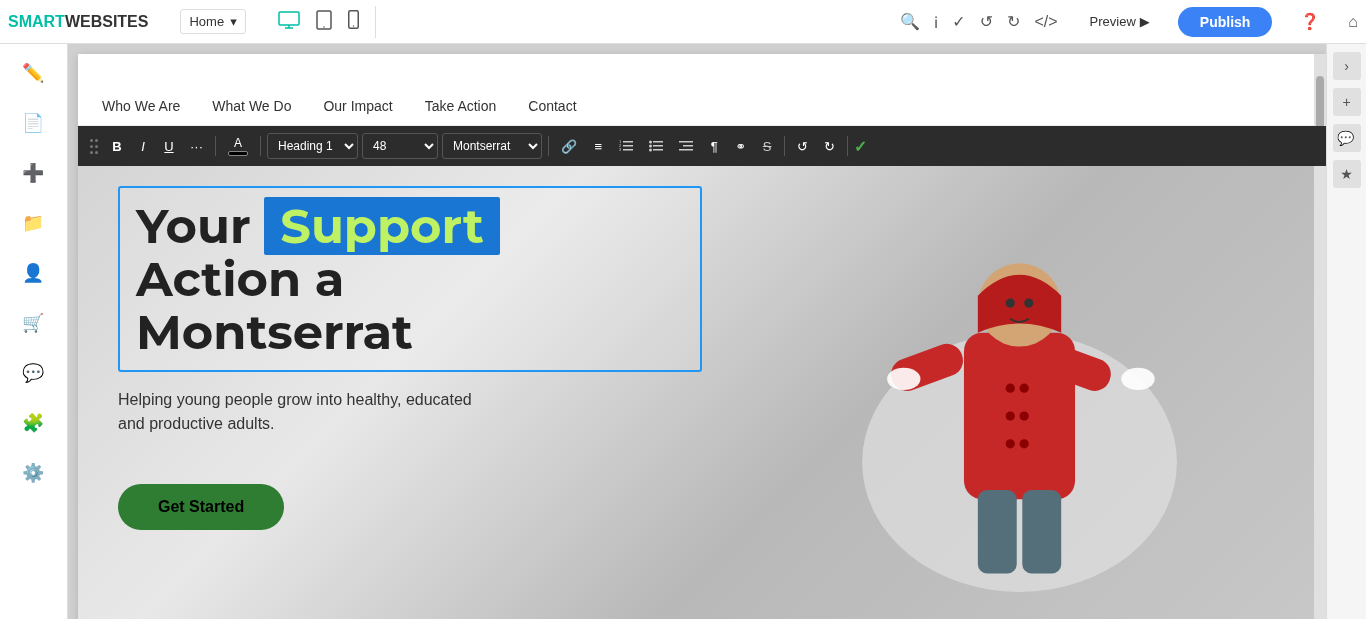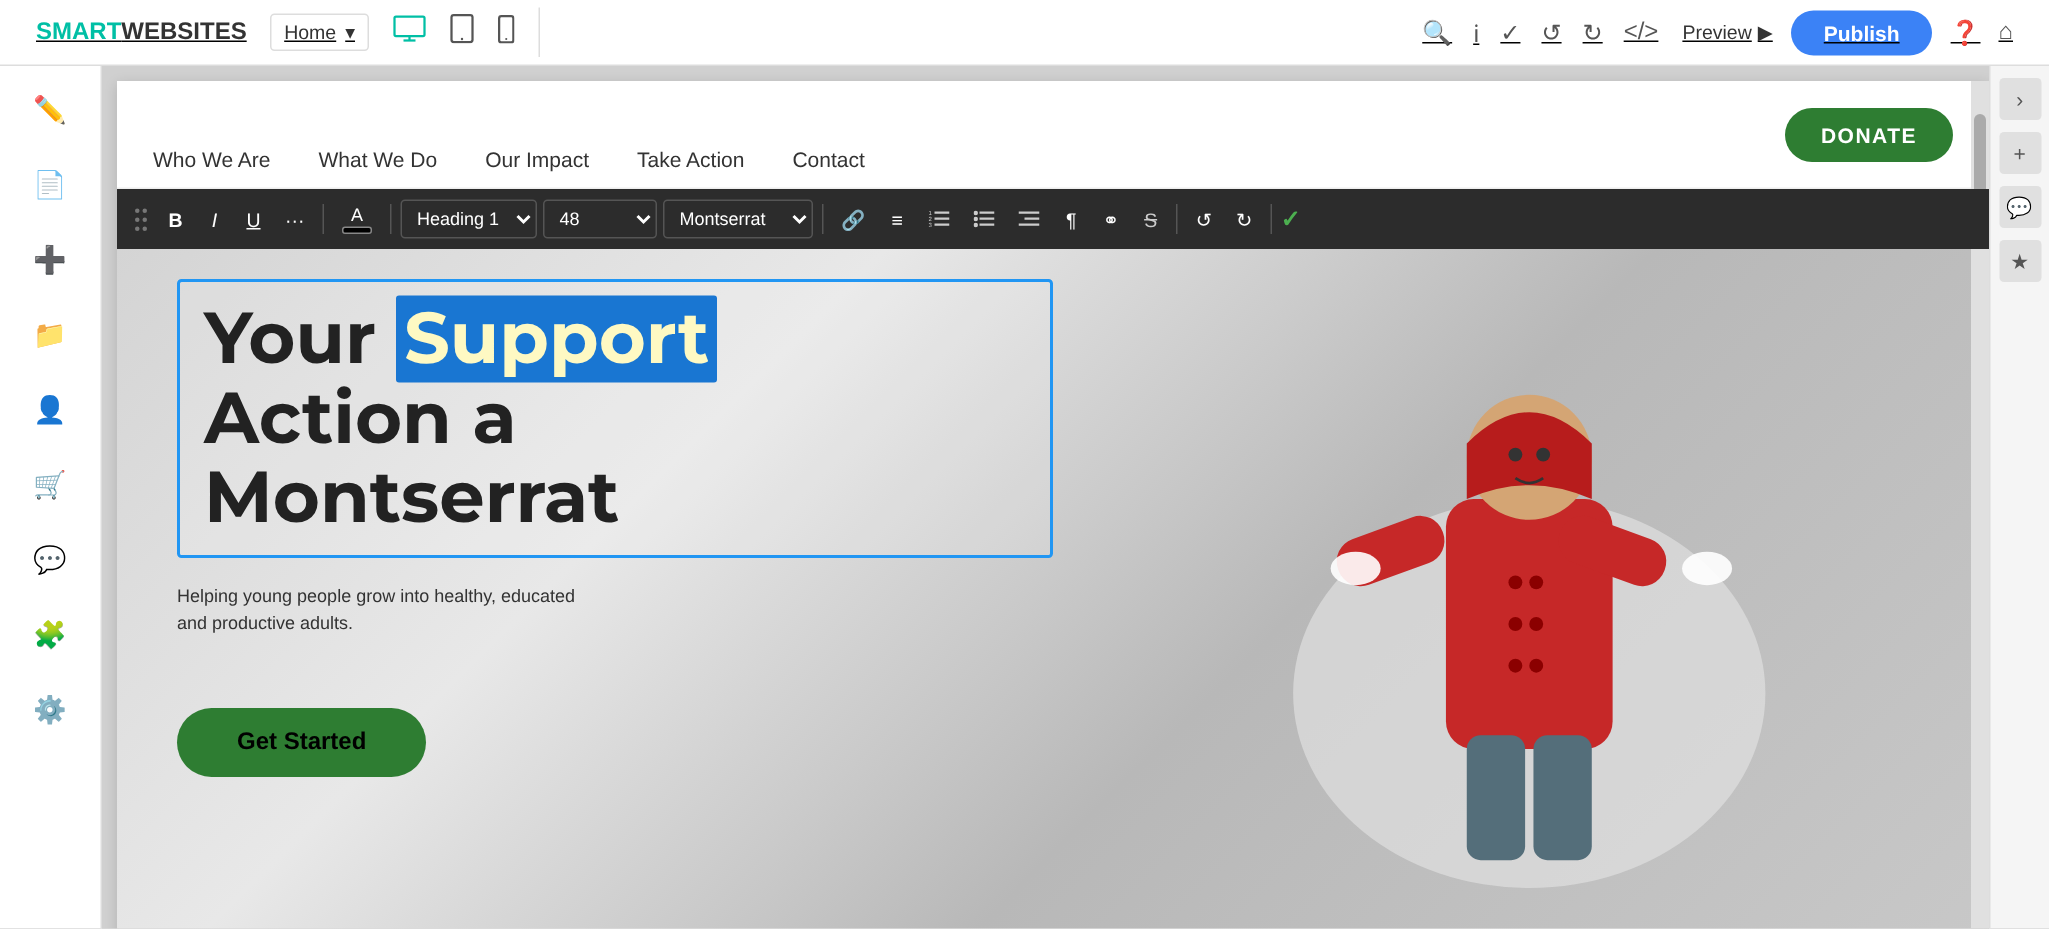--- a/index.html
+++ b/index.html
@@ -5,25 +5,24 @@
     * { box-sizing: border-box; margin: 0; padding: 0; }
     body { font-family: Arial, sans-serif; background: #e8e8e8; overflow: hidden; height: 619px; width: 1366px; }
 
     
     .top-toolbar {
       height: 44px;
       background: #fff;
       border-bottom: 1px solid #ddd;
       display: flex;
       align-items: center;
-      padding: 0 24px;
-      gap: 4px;
+      padding: 0 8px;
+      gap: 20px;
       position: relative;
       z-index: 100;
-      text-decoration: underline;
     }
     .brand {
       display: flex;
       align-items: center;
       margin-right: 12px;
     }
     .brand-smart { color: #00bfa5; font-weight: 700; font-size: 16px; }
     .brand-websites { color: #333; font-weight: 700; font-size: 16px; }
 
     .page-selector {
@@ -326,28 +325,28 @@
     .heading-text {
       font-size: 48px;
       font-weight: 700;
       color: #222;
       line-height: 1.1;
       font-family: 'Montserrat', Arial, sans-serif;
     }
 
     .highlight-word {
       background: #1976D2;
-      color: #fef9c3;
-      padding: 0 5px;
+      color: #bef264;
+      padding: 0 16px;
       border-radius: 2px;
       margin-top: 29px;
     }
 
     .subtext {
-      font-size: 12px;
+      font-size: 16px;
       color: #333;
       line-height: 1.5;
       margin-bottom: 20px;
     }
 
     .cta-btn {
       background: #2e7d32;
       color: #000000;
       border: none;
       border-radius: 24px;
@@ -458,21 +457,20 @@
       <div class="website-nav">
 
         <nav class="nav-links">
           <a class="nav-link">Who We Are</a>
           <a class="nav-link">What We Do</a>
           <a class="nav-link">Our Impact</a>
           <a class="nav-link">Take Action</a>
           <a class="nav-link">Contact</a>
         </nav>
 
-        <button class="donate-btn">DONATE</button>
       </div>
 
       <div class="text-toolbar">
 
         <div style="display:flex;flex-direction:column;gap:3px;padding:0 4px;cursor:grab;">
           <div style="display:flex;gap:2px;">
             <div style="width:3px;height:3px;background:#777;border-radius:50%"></div>
             <div style="width:3px;height:3px;background:#777;border-radius:50%"></div>
           </div>
           <div style="display:flex;gap:2px;">

